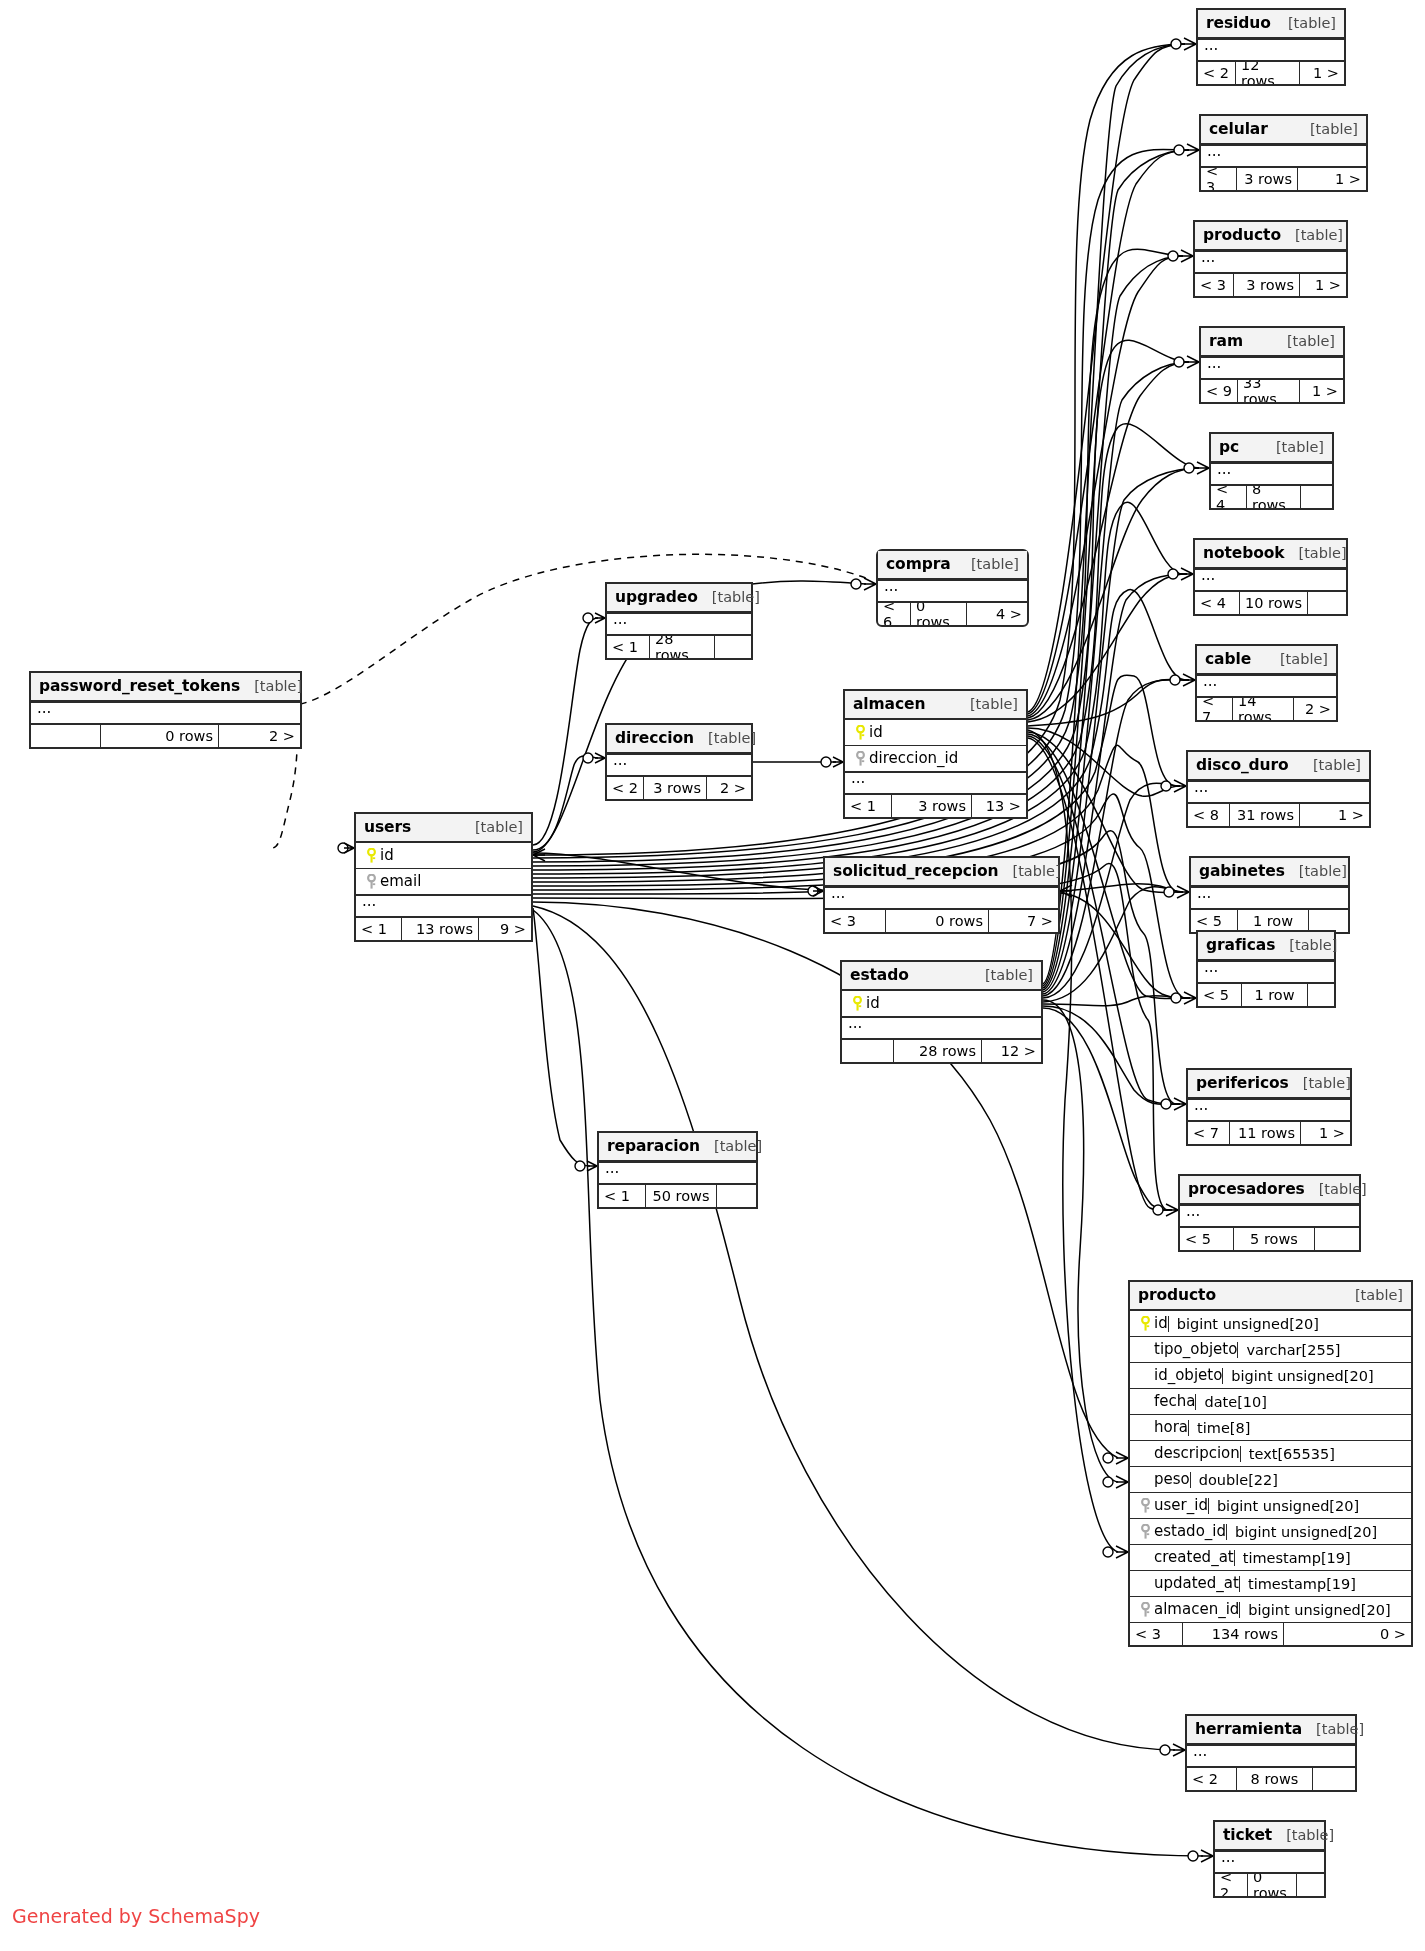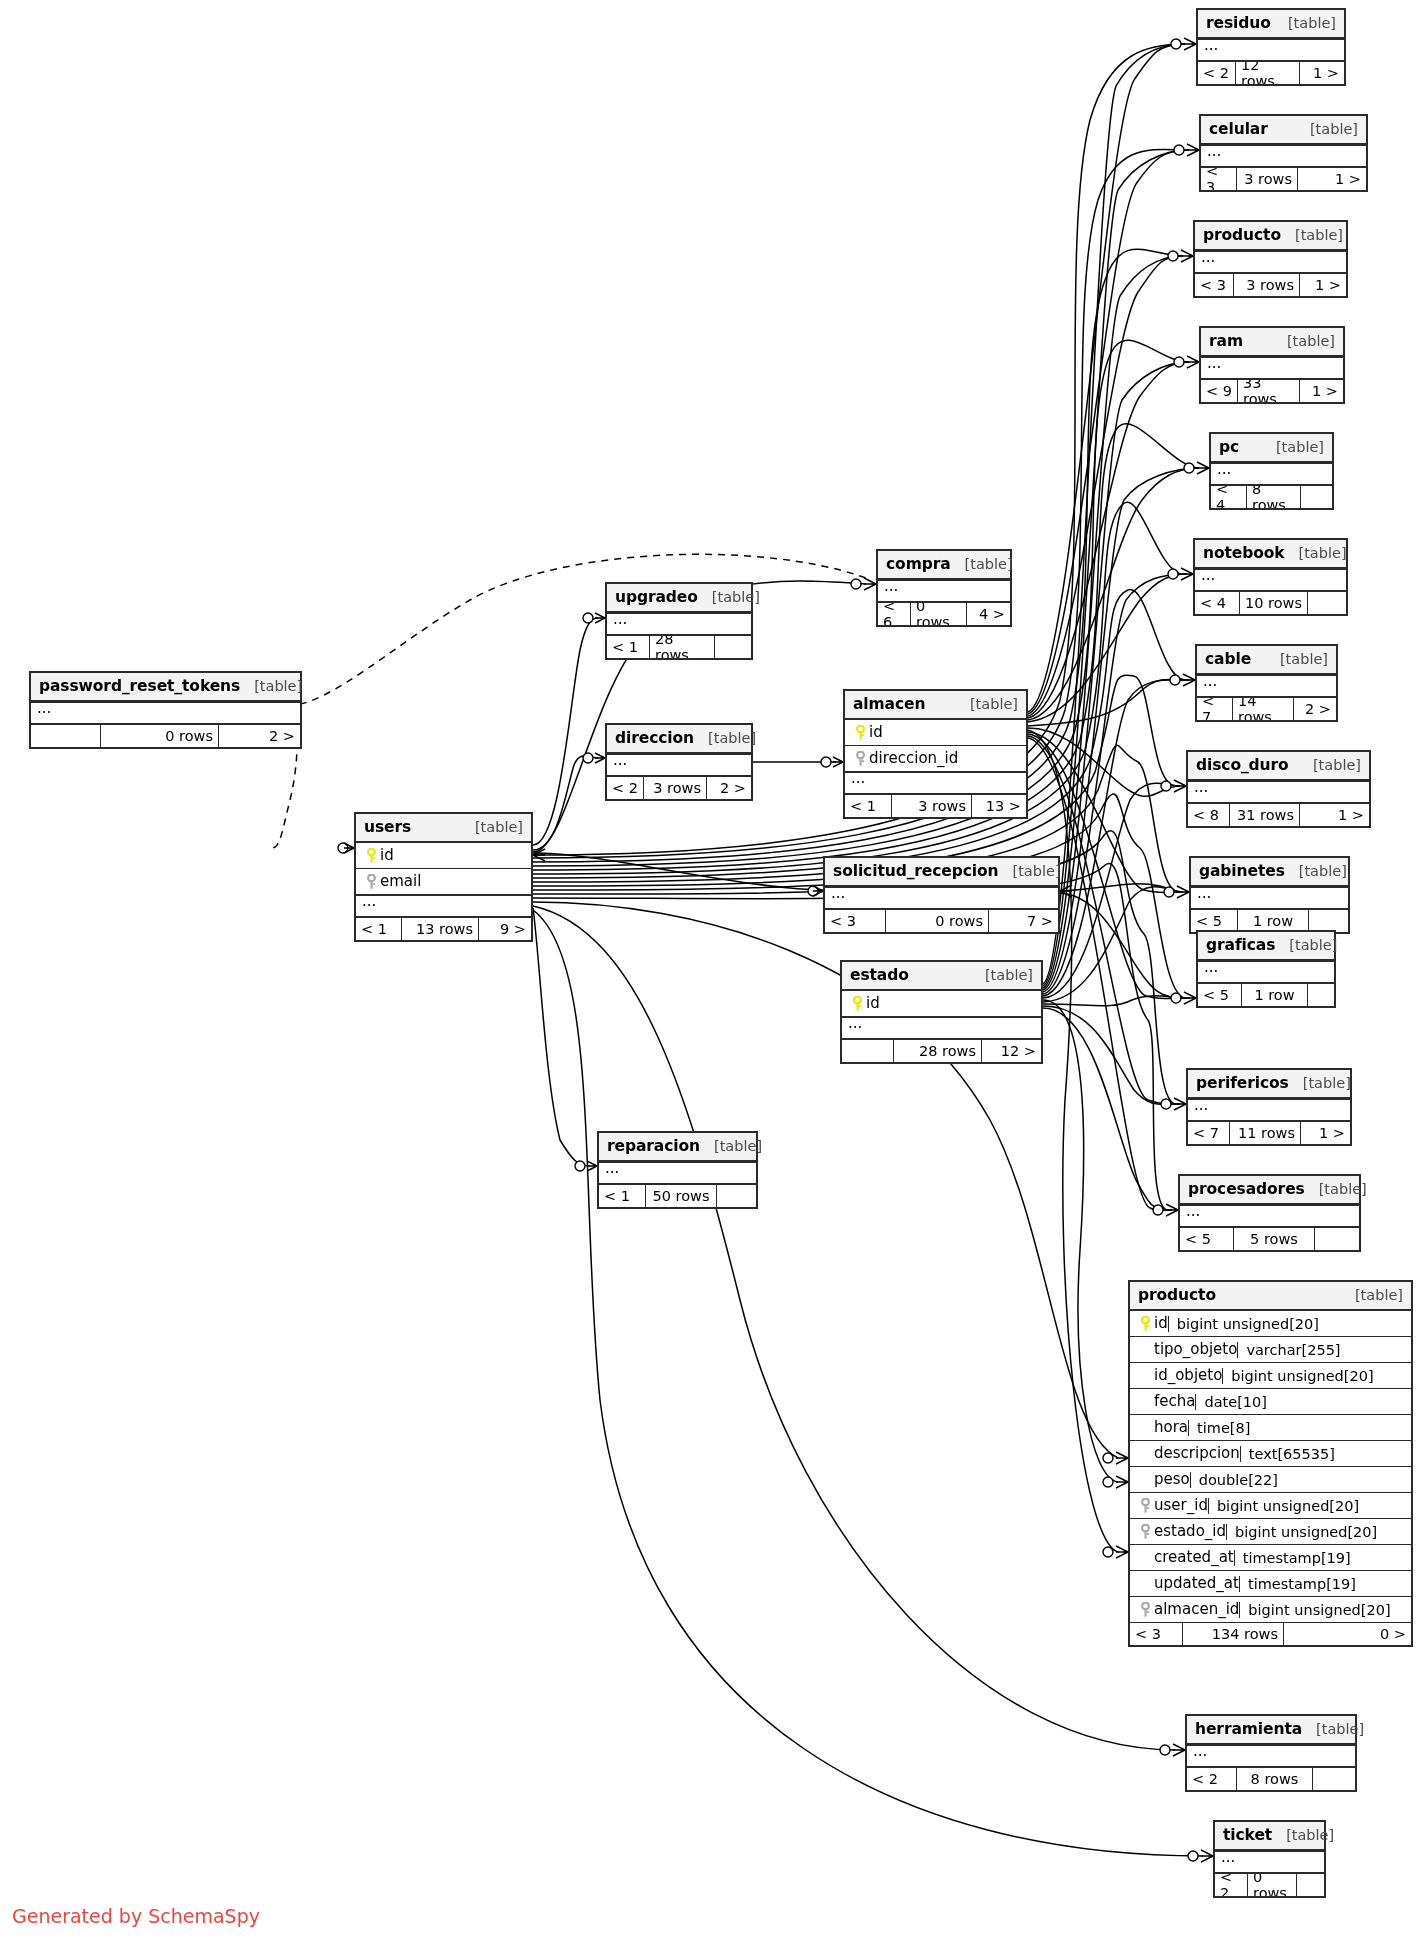--- a/index.html
+++ b/index.html
@@ -624,21 +624,21 @@
         </div>
         <div class="ellipsis-row">
           <span>...</span>
         </div>
         <div class="foot">
           <div class="f-left" style="width:33px">&lt; 2</div>
           <div class="f-mid ctr" style="width:49px">0 rows</div>
           <div class="f-right" style="flex:1 1 auto"></div>
         </div>
       </div>
-      <div class="tbl" style="left: 876px; top: 549px; width: 136px;">
+      <div class="tbl" style="left: 876px; top: 549px; width: 153px; border-radius: 6px;">
         <div class="tbl-title">
           <span class="tbl-name">compra</span>
           <span class="tbl-kind">[table]</span>
         </div>
         <div class="ellipsis-row">
           <span>...</span>
         </div>
         <div class="foot">
           <div class="f-left" style="width:33px">&lt; 6</div>
           <div class="f-mid" style="width:56px">0 rows</div>

